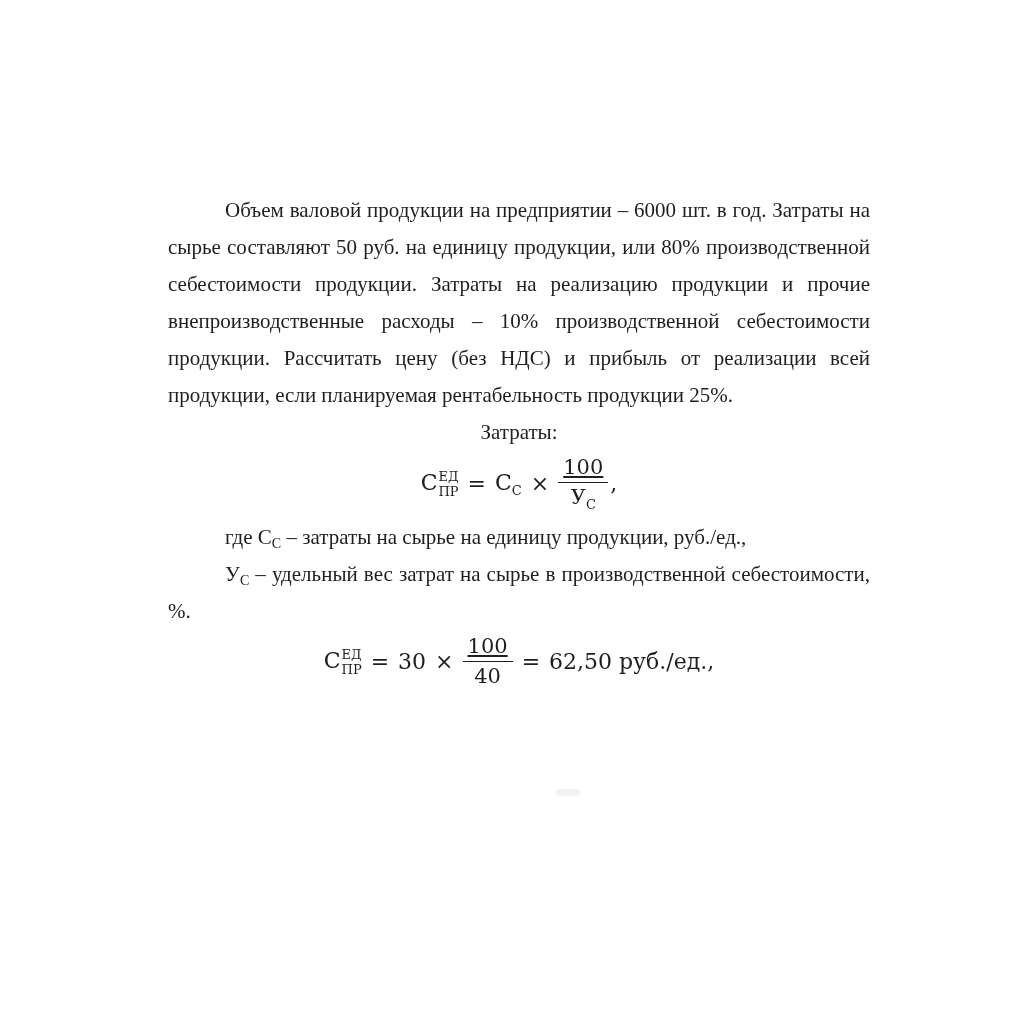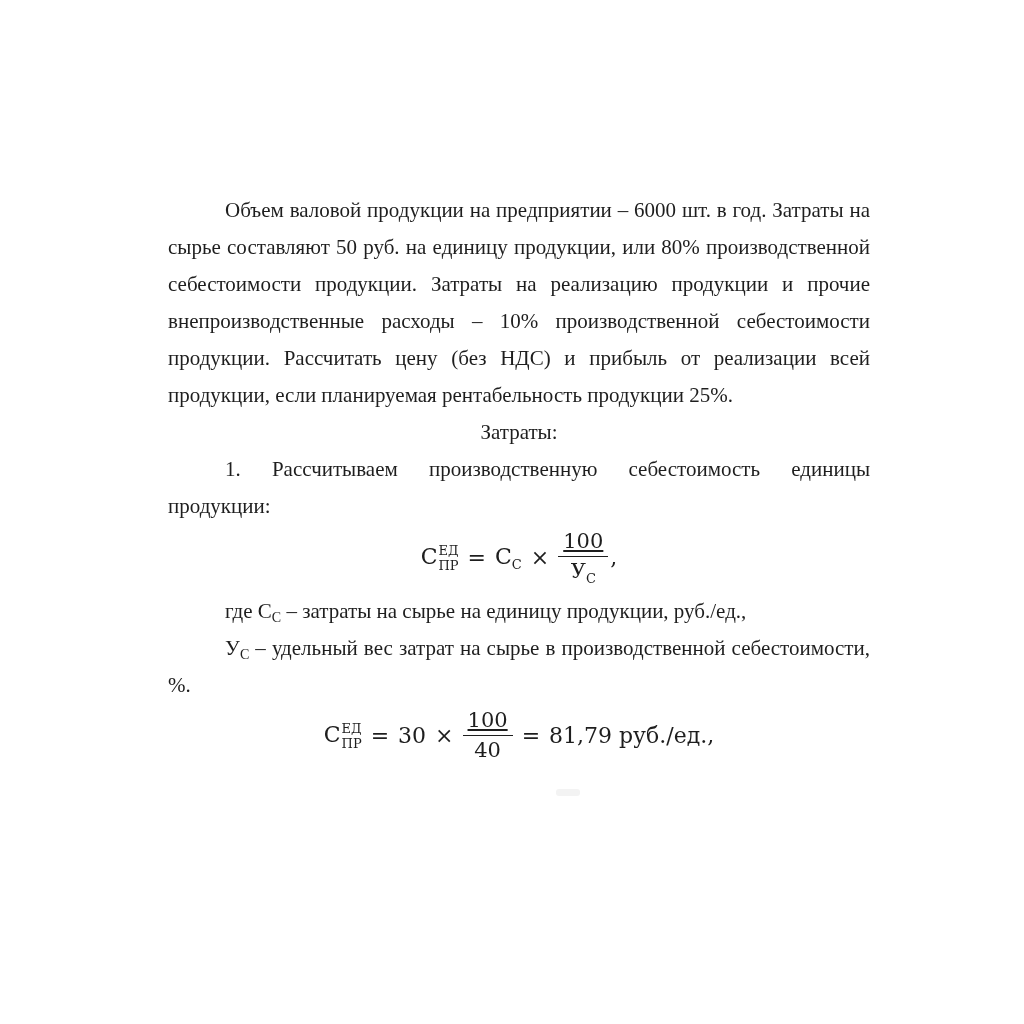--- a/index.html
+++ b/index.html
@@ -87,21 +87,20 @@
 </style>
 </head>
 <body>
 
 <div class="doc">
 
   <p class="para">Объем валовой продукции на предприятии – 6000 шт. в год. Затраты на сырье составляют 50 руб. на единицу продукции, или 80% производственной себестоимости продукции. Затраты на реализацию продукции и прочие внепроизводственные расходы – 10% производственной себестоимости продукции. Рассчитать цену (без НДС) и прибыль от реализации всей продукции, если планируемая рентабельность продукции 25%.</p>
 
   <p class="para center">Затраты:</p>
 
-  <p class="para">1. Рассчитываем производственную себестоимость единицы продукции:</p>
 
   <div class="formula">
     <span class="term"><span>С</span><span class="supsub">
           <span>ЕД</span>
           <span>ПР</span>
         </span></span>
     <span class="op">=</span>
     <span class="term"><span>С</span><sub class="isub">С</sub></span>
     <span class="op">×</span>
     <span class="frac">
@@ -121,19 +120,19 @@
           <span>ПР</span>
         </span></span>
     <span class="op">=</span>
     <span class="term">30</span>
     <span class="op">×</span>
     <span class="frac">
       <span class="num">100</span>
       <span class="den">40</span>
     </span>
     <span class="op">=</span>
-    <span class="term">81,79 руб./ед.,</span>
+    <span class="term">62,50 руб./ед.,</span>
   </div>
 
 
 </div>
 
 <div class="faint-artifact"></div>
 
 </body></html>

